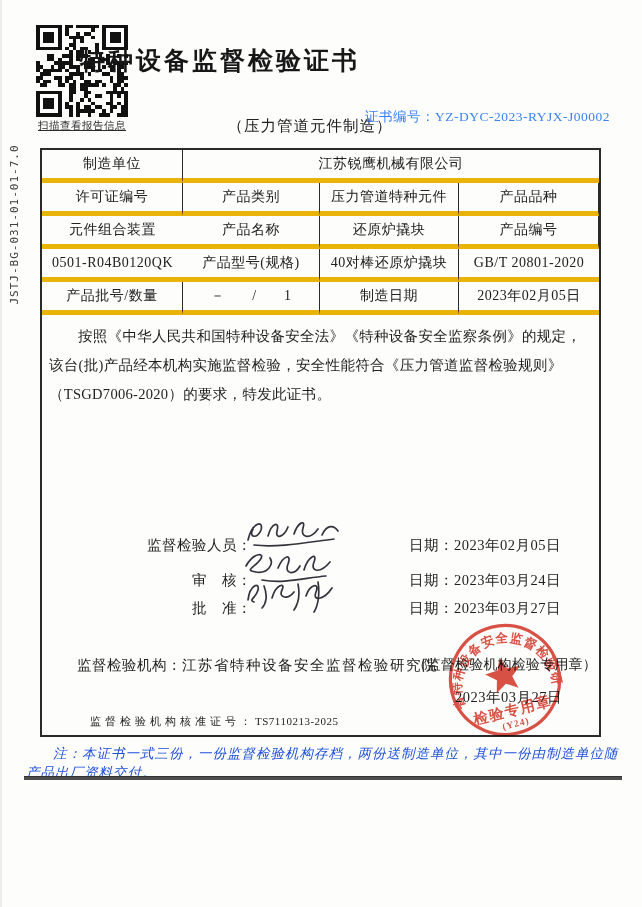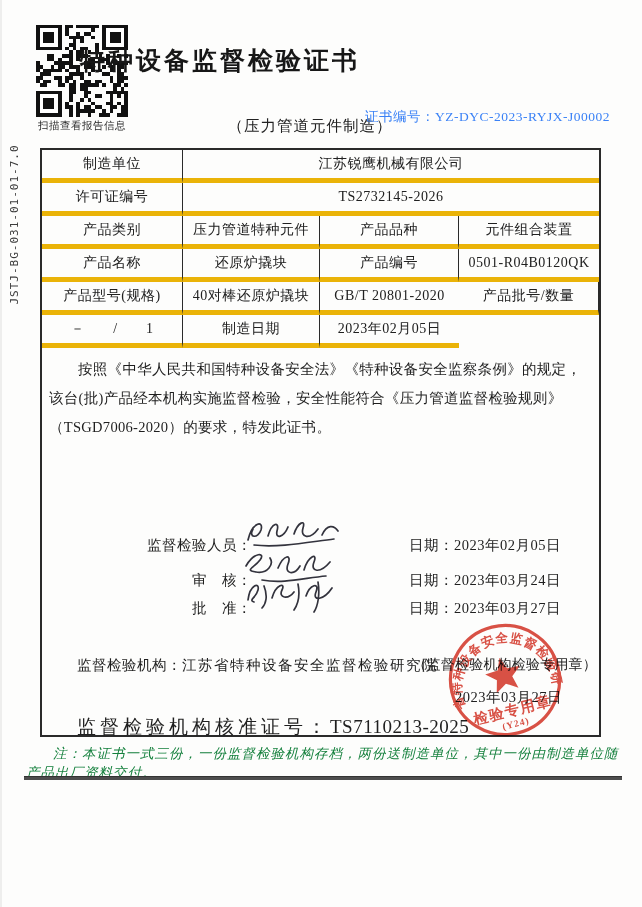--- a/index.html
+++ b/index.html
@@ -14,21 +14,21 @@
   .edge-left{left:0;top:0;width:2px;height:907px;background:rgba(0,0,0,.06);}
   
   .form-code{
     left:-171px;top:218px;width:370px;text-align:center;
     transform:rotate(-90deg);
     font-family:"DejaVu Sans Mono",monospace;font-size:11px;letter-spacing:1px;color:#3c3c3c;
   }
   
   .qr{left:36px;top:24px;width:92px;height:93px;}
   .qr svg{width:100%;height:100%;shape-rendering:crispEdges;}
-  .qr-caption{left:28px;top:119px;width:108px;text-align:center;font-size:10.5px;letter-spacing:.5px;color:#2c2c2c;}
+  .qr-caption{left:28px;top:119px;width:108px;text-align:center;font-size:10.5px;letter-spacing:.5px;color:#2c2c2c;text-decoration:underline;}
   
   .title{left:80px;top:44px;width:460px;text-align:left;
     font-family:"Liberation Sans","DejaVu Sans",sans-serif;font-weight:bold;
     font-size:25px;letter-spacing:3px;color:#171717;}
   .subtitle{left:80px;top:87px;width:460px;text-align:center;font-size:15.5px;letter-spacing:1px;color:#222;margin-top:29px;}
   .certno{right:32px;top:108px;font-size:13.5px;letter-spacing:.5px;color:#3b82f6;}
   
   .box{left:40px;top:148px;width:561px;height:589px;border:2px solid #2a2a2a;box-sizing:border-box;background:transparent;}
   .grid{display:grid;grid-template-columns:141px 137px 139px 1fr;grid-auto-rows:33px;}
   .cell{border-right:1px solid #2a2a2a;border-bottom:5px solid #eab308;
@@ -43,30 +43,30 @@
   
   .sign-label{width:190px;text-align:right;font-size:14.5px;letter-spacing:.5px;}
   .sign-date{font-size:14.5px;letter-spacing:.5px;}
   .sig svg{overflow:visible;}
   .sig path{fill:none;stroke:#33333d;stroke-width:1.7;stroke-linecap:round;stroke-linejoin:round;}
   
   .agency-label{font-size:14.5px;letter-spacing:.5px;}
   .agency-name{font-size:14.5px;letter-spacing:1.5px;}
   .seal-note{font-size:14px;letter-spacing:.2px;}
   .seal-date-black{font-size:14.5px;letter-spacing:.5px;}
-  .approval{font-size:19px;}
+  .approval{font-size:11px;margin-left:13px;}
   .approval .lbl{letter-spacing:4px;}
   .approval .num{letter-spacing:.5px;}
   
   .stamp{left:447px;top:621px;width:116px;height:118px;transform:rotate(-14deg);
     opacity:.88;mix-blend-mode:multiply;pointer-events:none;}
   .stamp text{fill:#d5392c;font-family:"Liberation Serif",serif;font-weight:bold;}
   
   .footnote{left:26px;top:745px;width:594px;font-size:13.5px;line-height:18.5px;
-    text-indent:2em;letter-spacing:1px;color:#15803d;font-style:italic;}
+    text-indent:2em;letter-spacing:1px;color:#1d4ed8;font-style:italic;}
   .rule{left:24px;top:776px;width:598px;height:3px;background:#4d4d4d;border-top:1px solid #333;}
 </style>
 </head>
 <body>
 
 <div class="abs edge-left"></div>
 
 <div class="abs form-code">JSTJ-BG-031-01-01-7.0</div>
 
 <div class="abs qr">
@@ -303,21 +303,20 @@
   <span>证书编号：</span><span>YZ-DYC-2023-RYJX-J00002</span>
 </div>
 
 <div class="abs box" style="position:absolute;">
   <div class="grid">
 
     <div class="cell">制造单位</div>
     <div class="cell span3">江苏锐鹰机械有限公司</div>
 
     <div class="cell">许可证编号</div>
-    <div class="cell span3">TS2732145-2026</div>
 
     <div class="cell">产品类别</div>
     <div class="cell">压力管道特种元件</div>
     <div class="cell">产品品种</div>
     <div class="cell last">元件组合装置</div>
 
     <div class="cell">产品名称</div>
     <div class="cell">还原炉撬块</div>
     <div class="cell">产品编号</div>
     <div class="cell last">0501-R04B0120QK</div>

